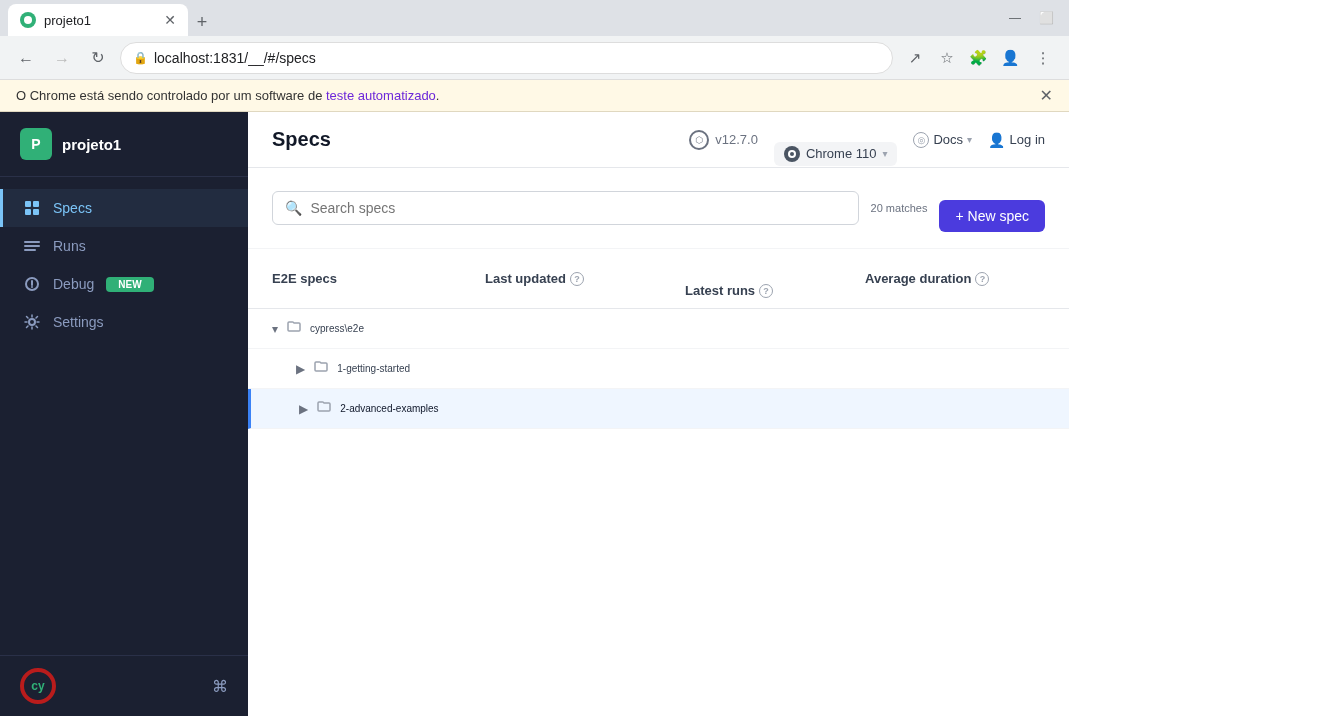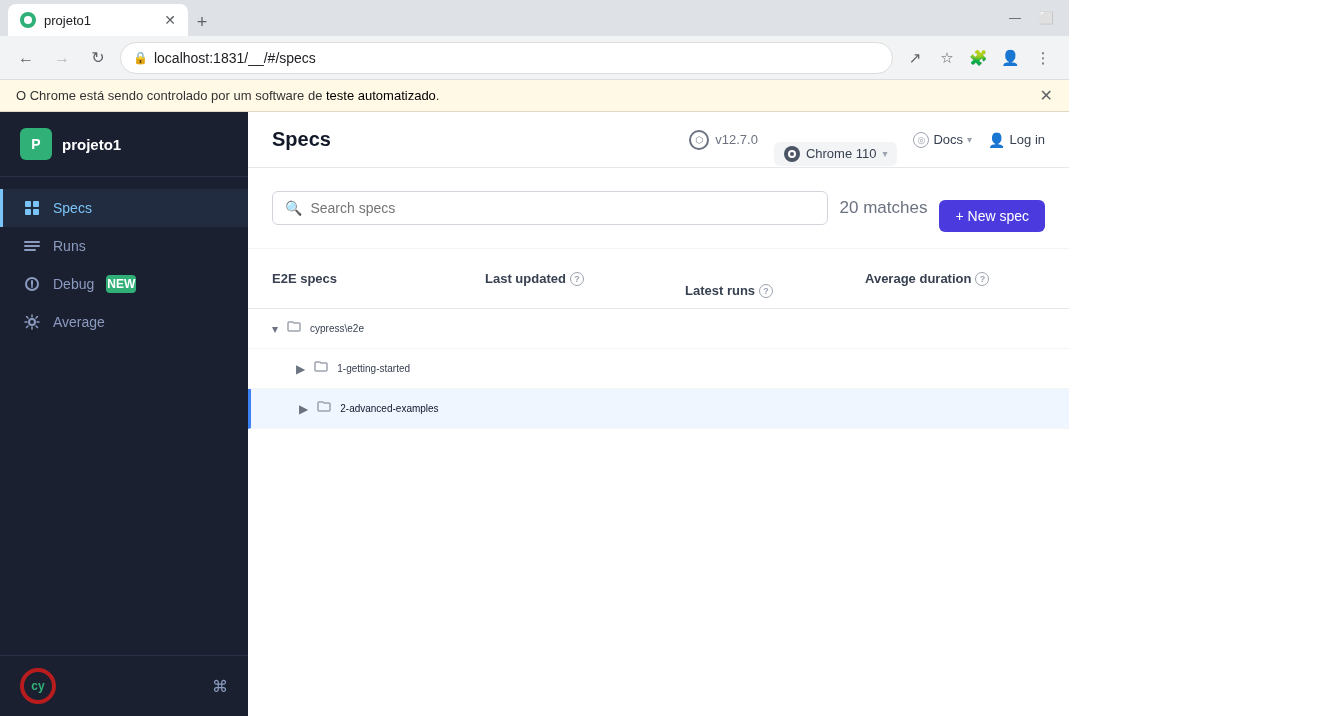--- a/index.html
+++ b/index.html
@@ -66,21 +66,21 @@
     .info-bar {
       background: #fff9e6;
       padding: 6px 16px;
       font-size: 13px;
       color: #333;
       border-bottom: 1px solid #e0d8c0;
       display: flex;
       align-items: center;
       justify-content: space-between;
     }
-    .info-bar a { color: #000000; text-decoration: none; margin-top: 38px; }
+    .info-bar a { color: #6d28d9; text-decoration: none; margin-top: 38px; }
     .info-bar-close { color: #5f6368; cursor: pointer; font-size: 16px; }
 
     
     .app-container { display: flex; flex: 1; overflow: hidden; }
 
     
     .sidebar {
       width: 248px;
       background: #1b2031;
       color: #fff;
@@ -118,23 +118,23 @@
     }
     .nav-item.active {
       color: #7bc4f7;
       border-left: 3px solid #7bc4f7;
       background: rgba(123, 196, 247, 0.08);
     }
     .nav-icon { width: 18px; height: 18px; display: flex; align-items: center; justify-content: center; }
     .badge-new {
       background: #30b077;
       color: #fff;
-      font-size: 12px;
+      font-size: 10px;
       font-weight: 700;
-      padding: 2px 1px;
+      padding: 2px 12px;
       border-radius: 4px;
       text-transform: uppercase;
     }
 
     .sidebar-footer {
       padding: 12px 20px;
       display: flex;
       align-items: center;
       justify-content: space-between;
       border-top: 1px solid #2a3048;
@@ -214,21 +214,21 @@
       border: 1px solid #d1d5db;
       border-radius: 6px;
       padding: 8px 12px;
       gap: 8px;
       background: #fff;
     }
     .search-input {
       border: none; outline: none; font-size: 14px; color: #0c4a6e; flex: 1; background: transparent;
     }
     .search-matches {
-      font-size: 17px; color: #6b7280;
+      font-size: 11px; color: #6b7280;
       white-space: nowrap;
     }
     .new-spec-btn {
       background: #4b3bde;
       color: #fff;
       border: none;
       border-radius: 6px;
       padding: 8px 16px;
       font-size: 14px;
       font-weight: 500;
@@ -366,21 +366,21 @@
           <span class="badge-new">New</span>
         </div>
 
         <div class="nav-item">
           <span class="nav-icon">
             <svg width="18" height="18" viewBox="0 0 18 18" fill="none">
               <circle cx="9" cy="9" r="3" stroke="#8b9bbf" stroke-width="2"></circle>
               <path d="M9 2v2M9 14v2M2 9h2M14 9h2M3.5 3.5l1.5 1.5M13 13l1.5 1.5M14.5 3.5L13 5M5 13l-1.5 1.5" stroke="#8b9bbf" stroke-width="1.5" stroke-linecap="round"></path>
             </svg>
           </span>
-          <span>Average</span>
+          <span>Settings</span>
         </div>
       </nav>
 
       <div class="sidebar-footer">
         <div class="cy-logo">
           <span style="font-size:12px;font-weight:bold;">cy</span>
         </div>
         <span class="keyboard-icon">⌘</span>
       </div>
     </div>

